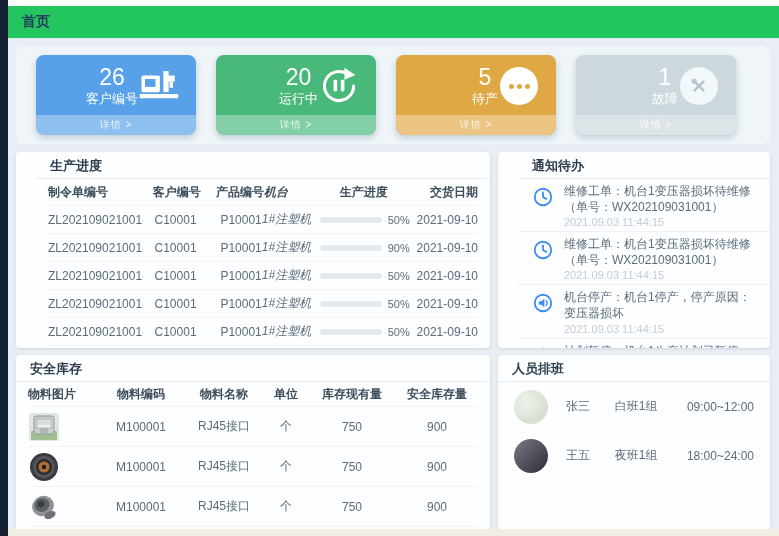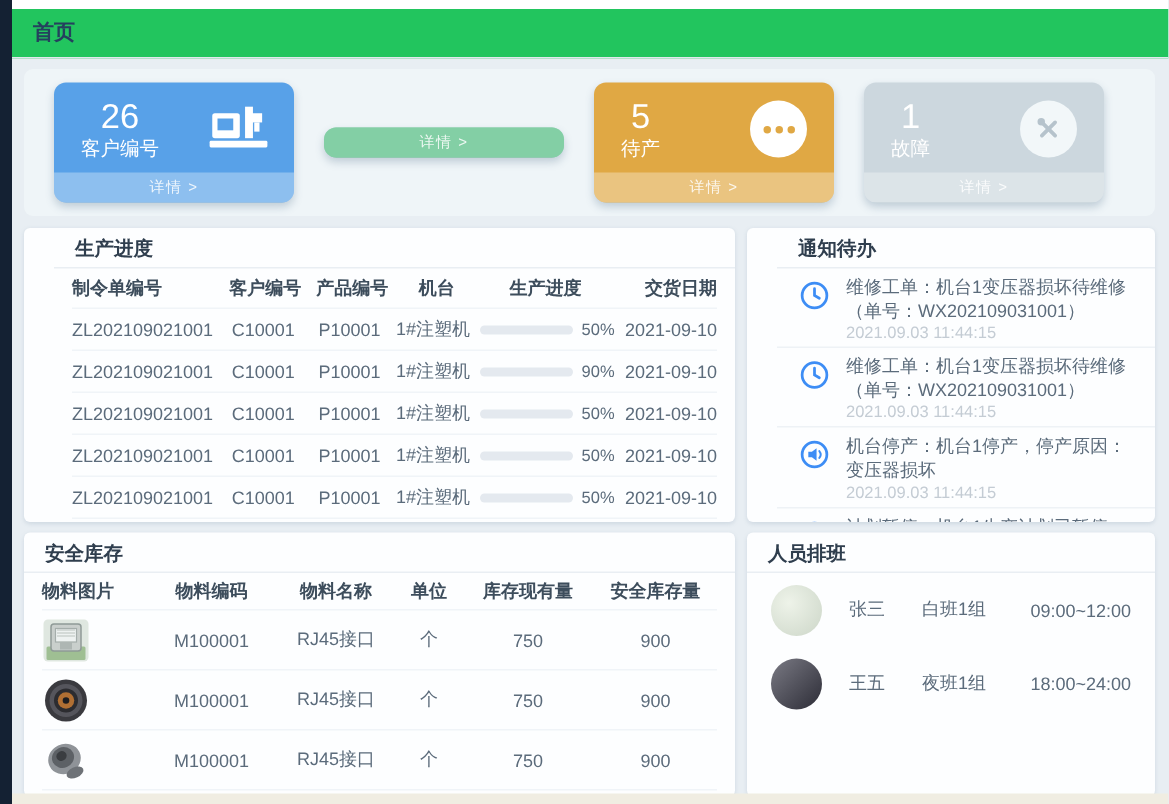--- a/index.html
+++ b/index.html
@@ -23,21 +23,21 @@
     position:absolute; left:8px; top:39px; right:0; bottom:7px;
     padding:7px 9px 0 8px;
   }
 
   
   .cards-panel {
     background:#eff5f8; border-radius:6px; height:98px;
     display:flex; align-items:center; gap:20px; padding:0 20px; margin-bottom:8px;
   }
   .card { width:160px; border-radius:8px; overflow:hidden; box-shadow:0 3px 6px rgba(70,100,130,.28); cursor:pointer; }
-  .card-main { height:60px; display:flex; align-items:center; justify-content:space-between; padding:2px 16px 0 18px; }
+  .card-main { height:60px; display:flex; align-items:center; justify-content:flex-end; padding:2px 16px 0 18px; }
   .card-text { display:flex; flex-direction:column; align-items:center; }
   .card-value { font-size:23px; color:#ffffff; line-height:1.15; }
   .card-label { font-size:13px; color:#ffffff; white-space:nowrap; }
   .card-detail {
     height:20px; background:rgba(255,255,255,.32); color:rgba(255,255,255,.85);
     font-size:10px; display:flex; align-items:center; justify-content:center; letter-spacing:1px;
   }
   .card-blue  { background:#58a1e8; }
   .card-green { background:#49b87b; }
   .card-orange{ background:#e0a844; }
@@ -58,22 +58,22 @@
     font-size:13px; font-weight:bold; color:#2f3e4e;
     border-bottom:1px solid #e9eef3;
   }
 
   
   .tbl { padding:0 12px; }
   .trow { display:flex; align-items:center; font-size:12px; color:#5b6b7b; border-bottom:1px solid #f0f4f8; }
   .trow.head { font-weight:bold; color:#3d4d5c; }
   .ptbl .trow { height:28px; }
   .ptbl .trow.head { height:27px; }
-  .pc1{width:110px;} .pc2{width:64px;text-align:center;} .pc3{width:64px;text-align:center;}
-  .pc4{width:60px;text-align:center;} .pc5{width:100px;display:flex;align-items:center;gap:6px;justify-content:flex-start;padding-left:4px;}
+  .pc1{width:110px;} .pc2{width:64px;text-align:center;} .pc3{width:64px;text-align:right;}
+  .pc4{width:60px;text-align:left;font-style:italic;} .pc5{width:100px;display:flex;align-items:center;gap:6px;justify-content:flex-start;padding-left:4px;}
   .pc6{width:76px;text-align:right;}
   .pc5.hd{display:block;text-align:center;padding-left:0;}
   .pbar { width:62px; height:6px; border-radius:3px; background:#e4e9ef; overflow:hidden; }
   .pfill { height:100%; border-radius:3px; background:#3d8df5; }
   .plabel { font-size:11px; color:#5b6b7b; }
 
   .itbl .trow { height:40px; }
   .itbl .trow.head { height:25px; }
   .ic1{width:70px;} .ic2{width:86px;text-align:center;} .ic3{width:80px;text-align:center;}
   .ic4{width:44px;text-align:center;} .ic5{width:88px;text-align:center;} .ic6{width:82px;text-align:center;}
@@ -126,20 +126,34 @@
             <rect x="29" y="3" width="6" height="24"></rect>
             <rect x="33" y="8" width="9" height="7"></rect>
             <rect x="36" y="15" width="4" height="7"></rect>
           </svg>
         </div>
       </div>
       <div class="card-detail">详情 &gt;</div>
     </div>
 
     <div class="card card-green">
+      <div class="card-main">
+        <div class="card-text">
+          <div class="card-value">20</div>
+          <div class="card-label">运行中</div>
+        </div>
+        <div class="icon-wrap">
+          <svg width="40" height="40" viewBox="0 0 44 44">
+            <path d="M38 22 A16 16 0 1 1 30 8.2" fill="none" stroke="#ffffff" stroke-width="3.4" stroke-linecap="round"></path>
+            <polygon points="28,2 40,10 28,15" fill="#ffffff"></polygon>
+            <rect x="16" y="15" width="4" height="13" rx="1.5" fill="#ffffff"></rect>
+            <rect x="24" y="15" width="4" height="13" rx="1.5" fill="#ffffff"></rect>
+          </svg>
+        </div>
+      </div>
       <div class="card-detail">详情 &gt;</div>
     </div>
 
     <div class="card card-orange">
       <div class="card-main">
         <div class="card-text">
           <div class="card-value">5</div>
           <div class="card-label">待产</div>
         </div>
         <div class="icon-wrap">

